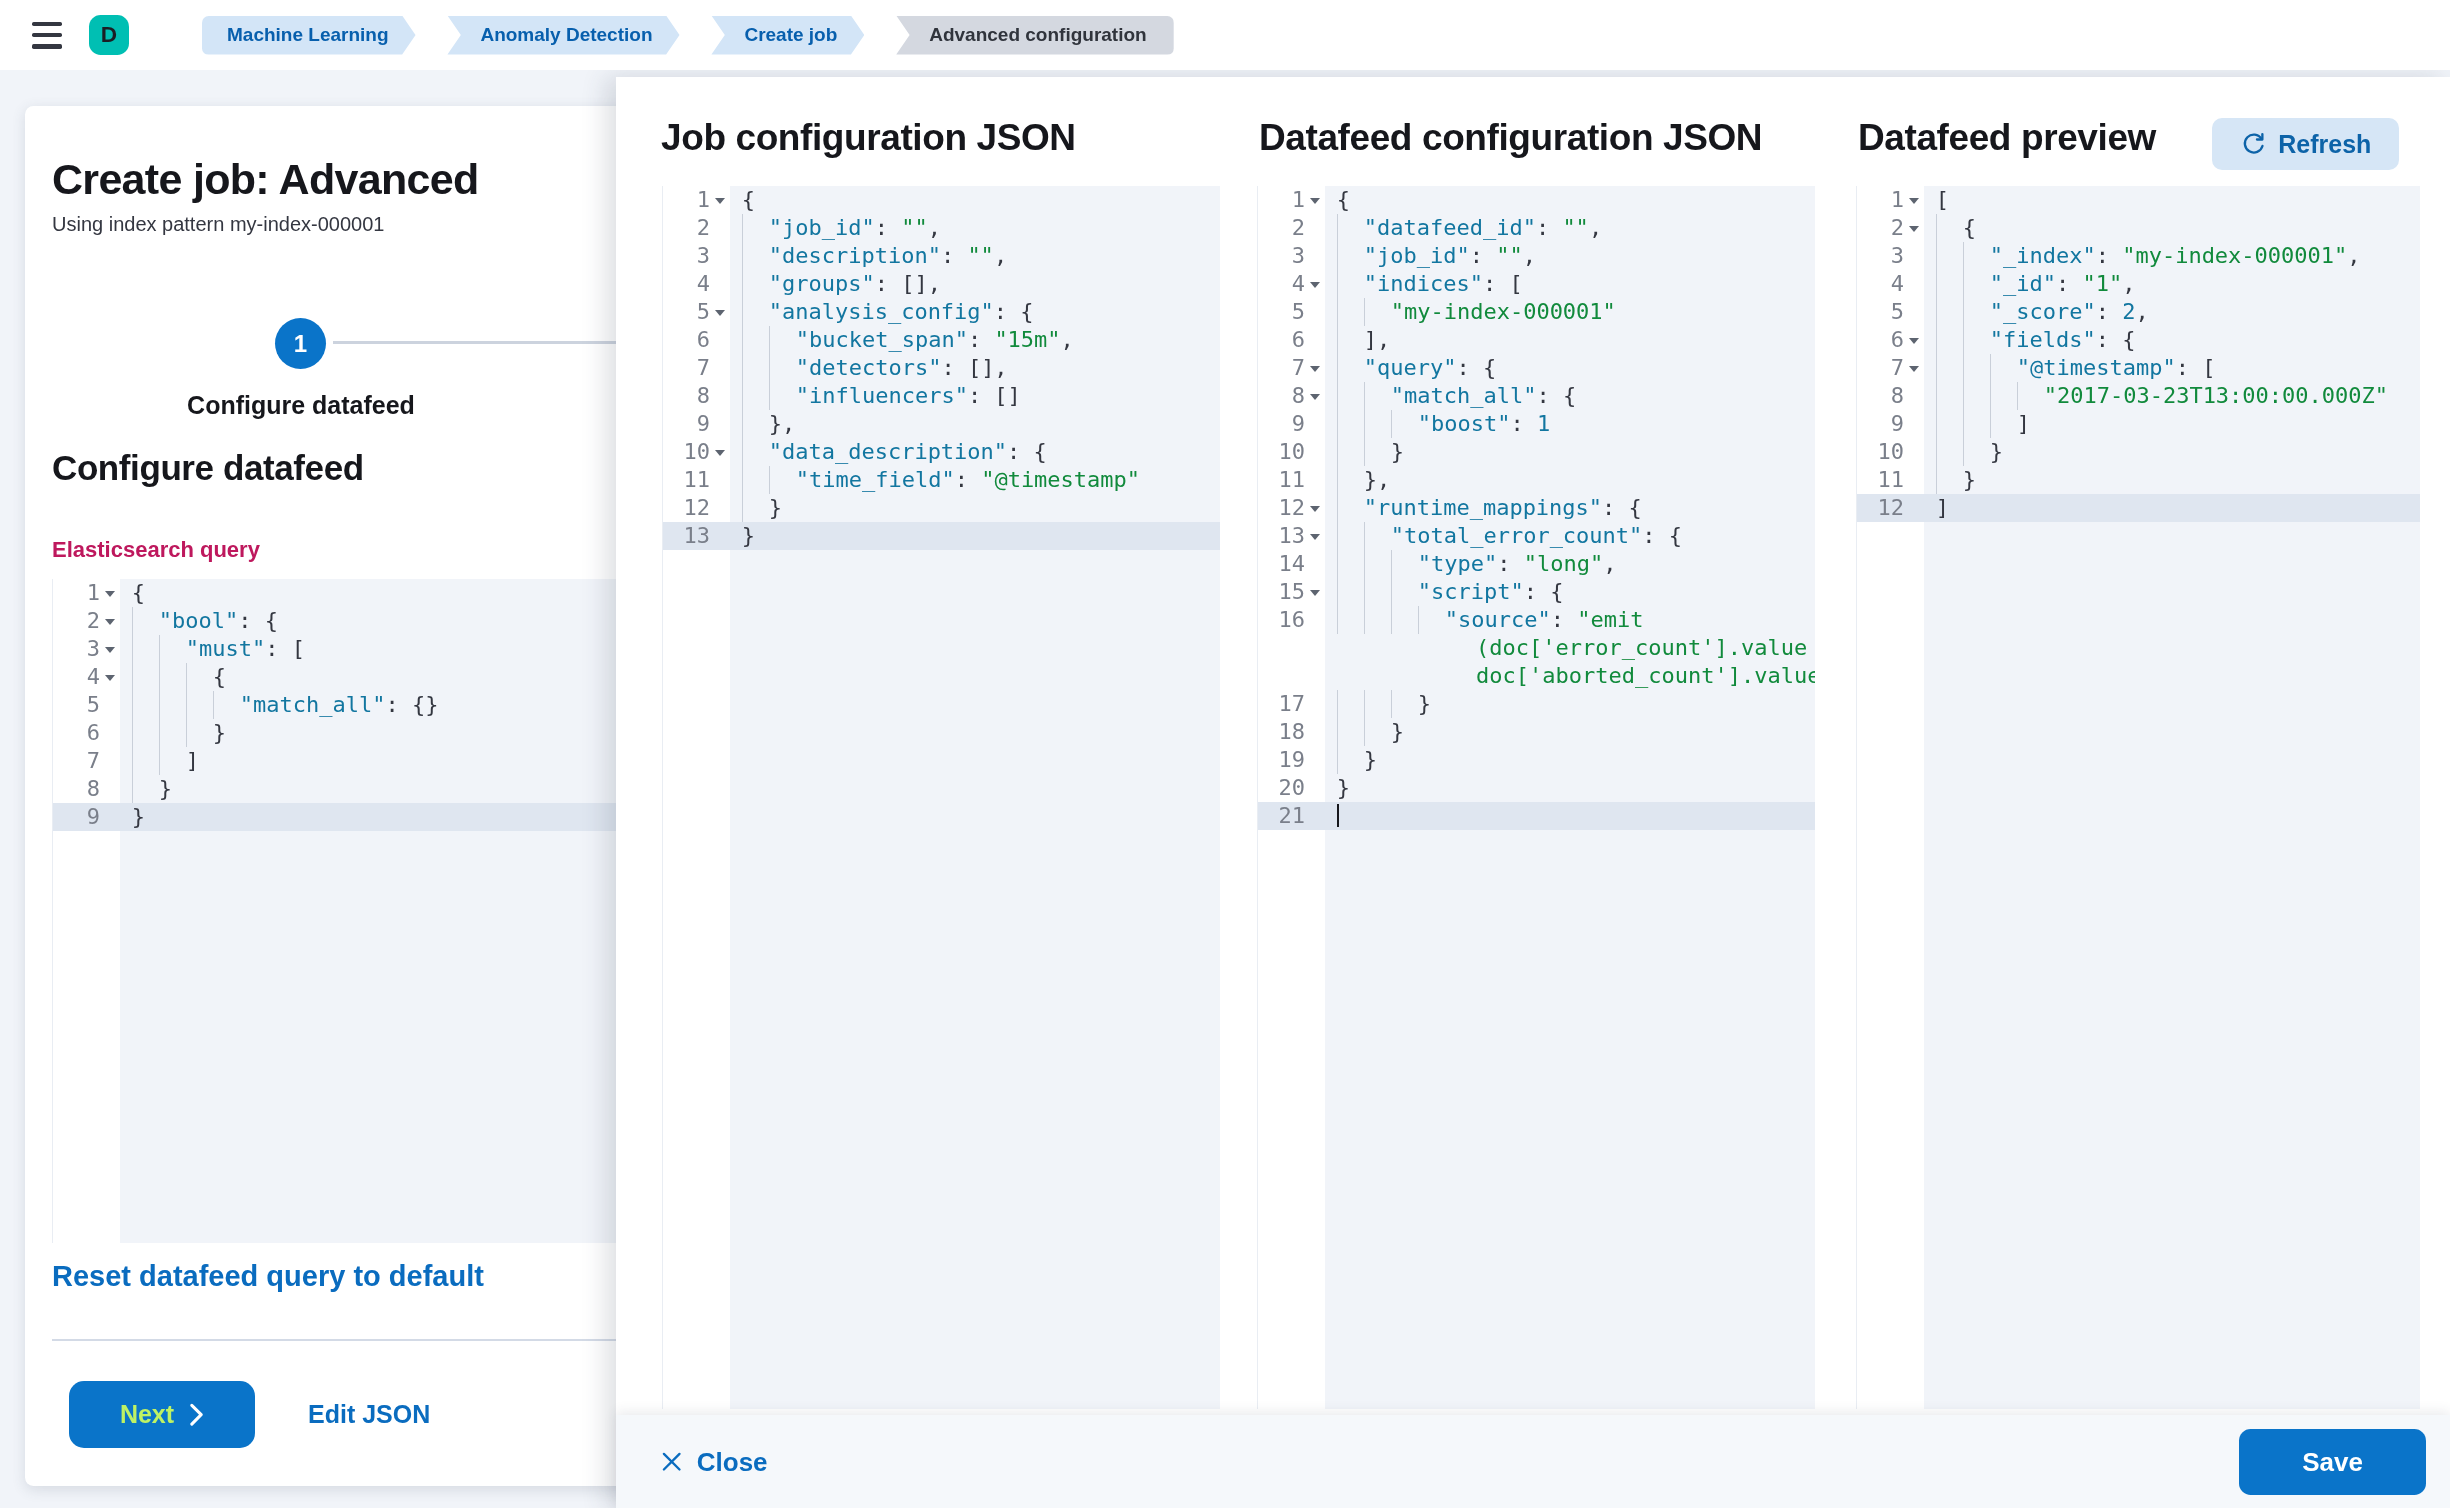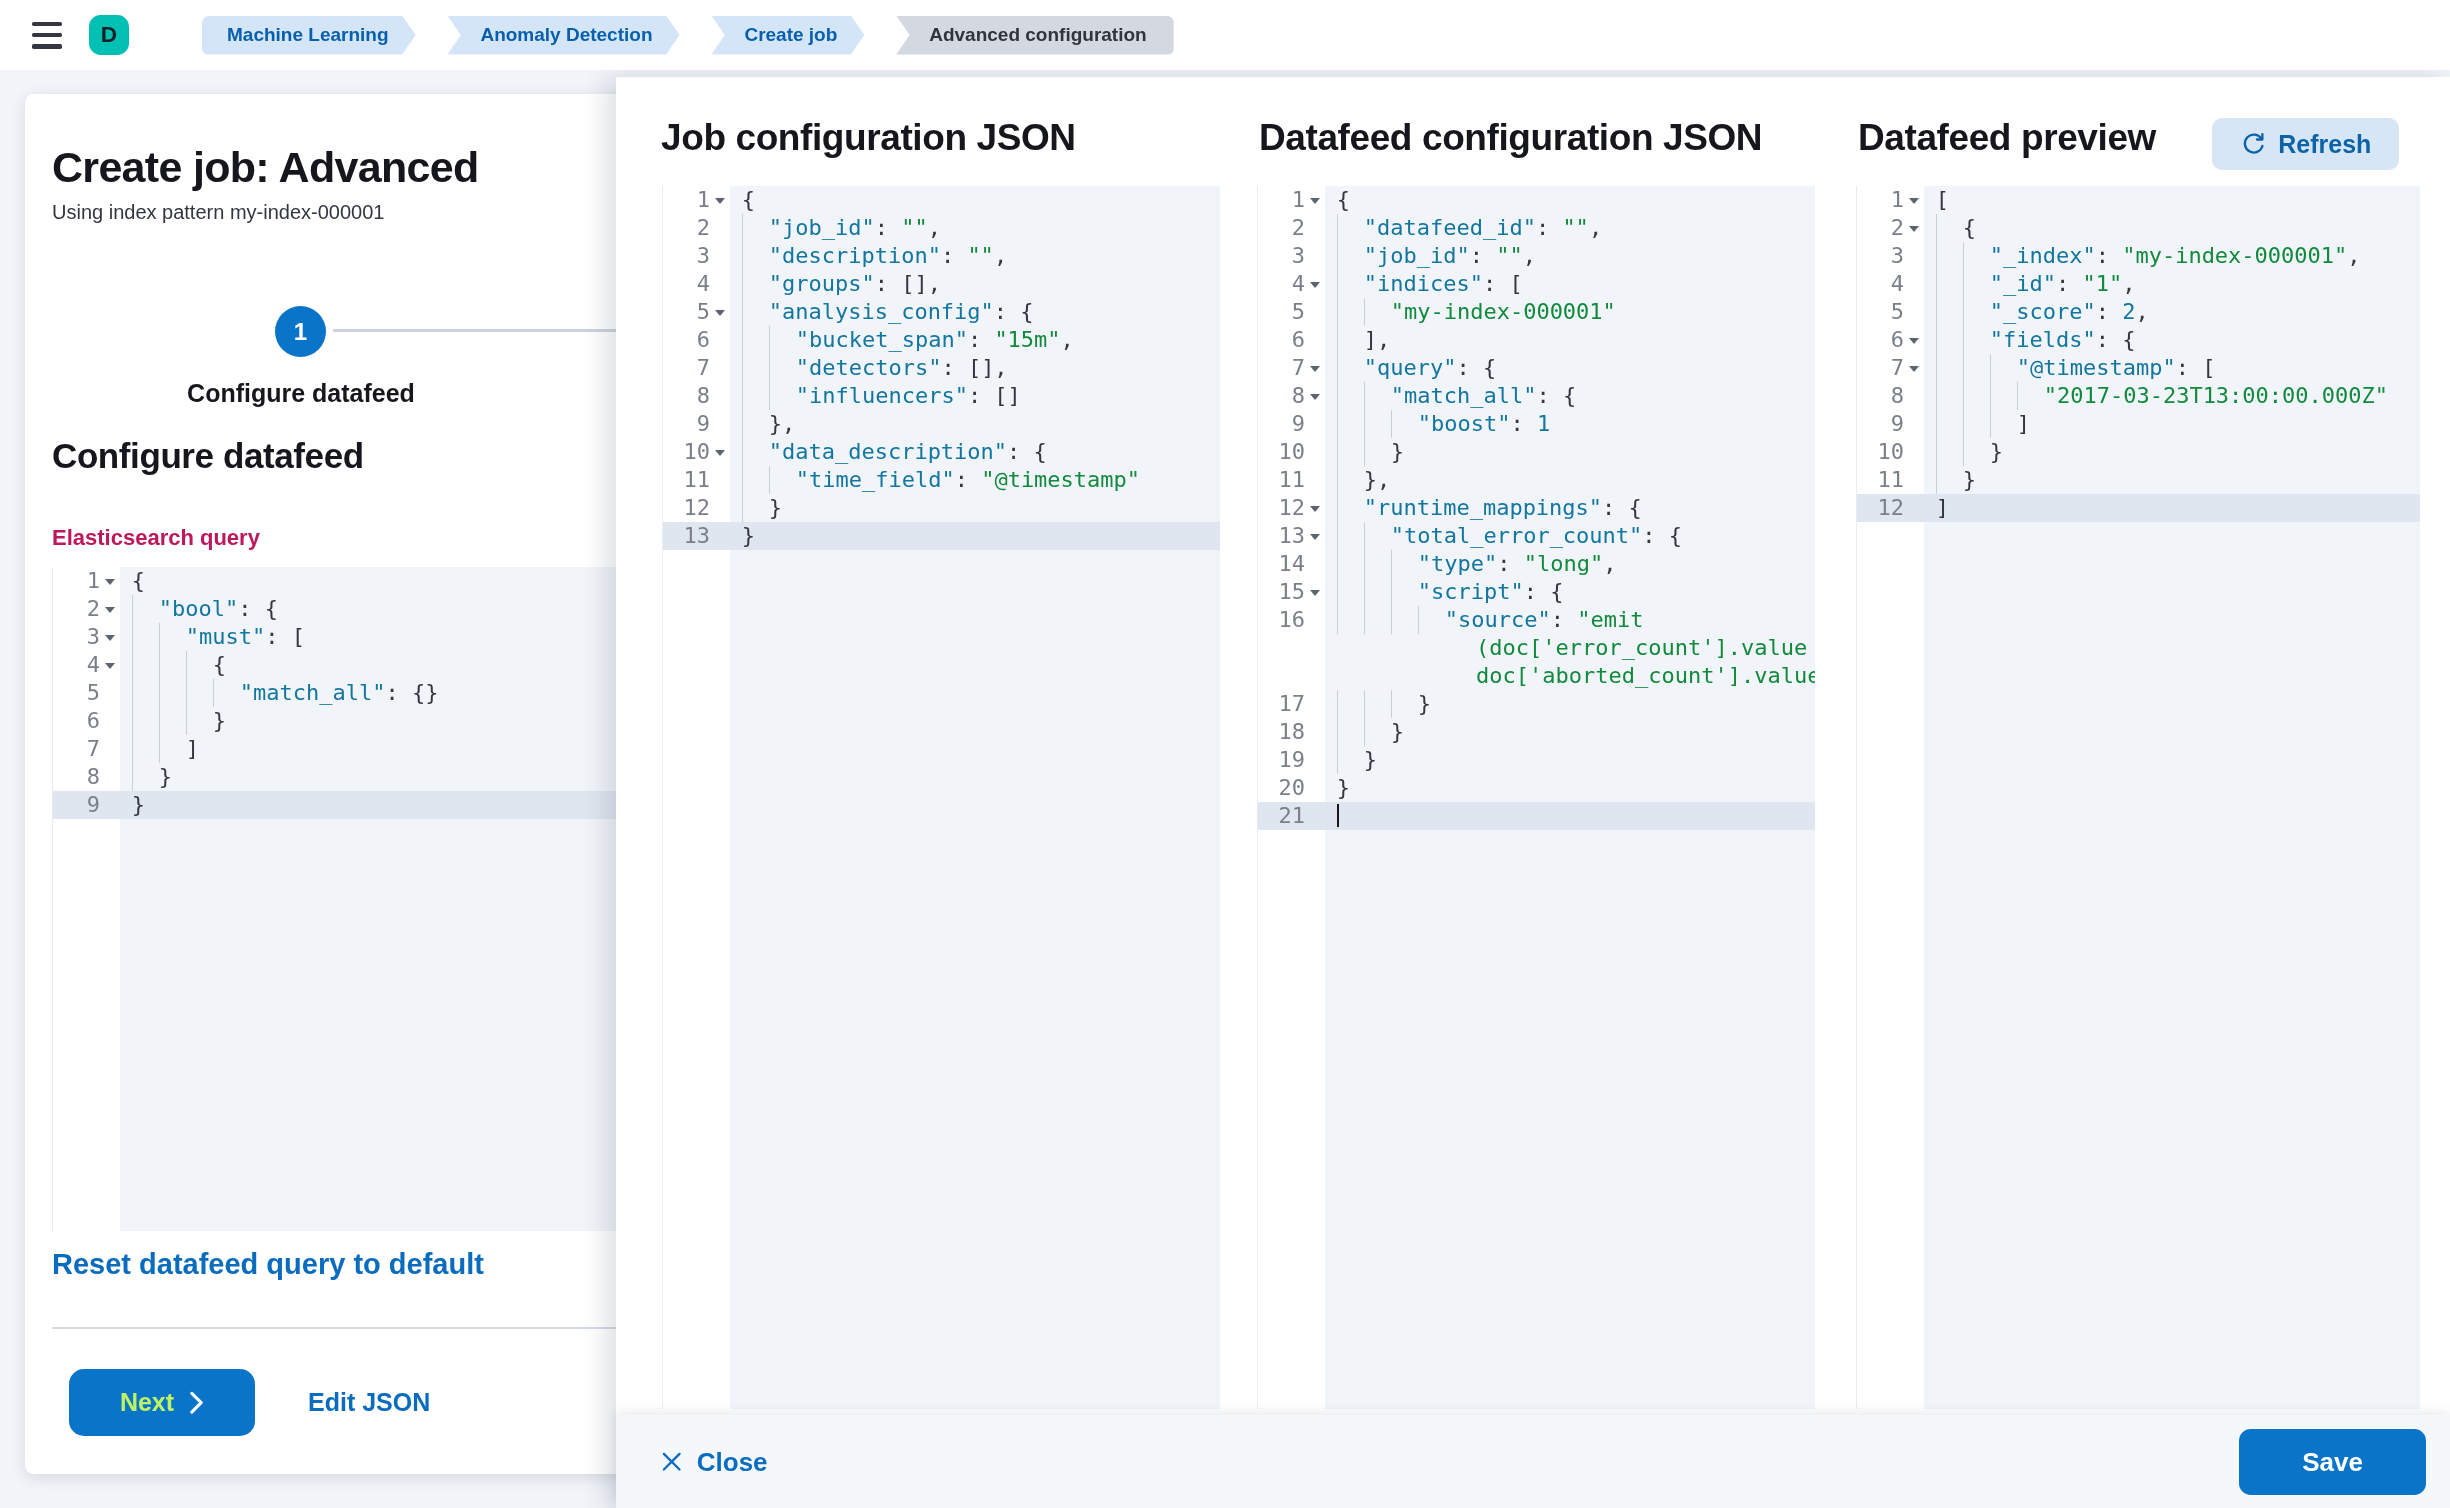--- a/index.html
+++ b/index.html
@@ -14,21 +14,21 @@
   .menu-btn span { display:block; height:4.2px; border-radius:1.7px; background:#343741; }
   .avatar { margin-left:27px; width:40px; height:40px; border-radius:11.7px; background:#00BFB3; color:#1b1e24; font-weight:700; font-size:22.6px; display:flex; align-items:center; justify-content:center; }
   .crumbs { margin-left:47px; display:flex; gap:5.9px; align-items:center; }
   .bc { height:39px; display:flex; align-items:center; font-size:19px; font-weight:600; padding:0 27px 0 25px; white-space:nowrap;margin-left:26px; }
   .bc.blue { background:#d3e5f7; color:#075fad; }
   .bc.gray { background:#d4d8e0; color:#30343c; }
   .bc.first { clip-path:polygon(0 0,calc(100% - 13.4px) 0,100% 50%,calc(100% - 13.4px) 100%,0 100%); border-radius:6.7px 0 0 6.7px; }
   .bc.mid   { clip-path:polygon(0 0,calc(100% - 13.4px) 0,100% 50%,calc(100% - 13.4px) 100%,0 100%,13.4px 50%); padding-left:33px; }
   .bc.last  { clip-path:polygon(0 0,100% 0,100% 100%,0 100%,13.4px 50%); padding-left:33px; border-radius:0 6.7px 6.7px 0; }
   
-  .card { position:absolute; left:25px; top:94px; width:611px; height:1380px; background:#fff; border-radius:8.4px; box-shadow:0 3.3px 13.4px rgba(60,70,90,.14); z-index:1; }
+  .card { position:absolute; left:25px; top:106px; width:611px; height:1380px; background:#fff; border-radius:8.4px; box-shadow:0 3.3px 13.4px rgba(60,70,90,.14); z-index:1; }
   .card-title { position:absolute; left:27px; top:49px; font-size:43px; font-weight:700; letter-spacing:-0.7px; color:#16171c; }
   .card-sub { position:absolute; left:27px; top:107px; font-size:20px; color:#343741; }
   .step-line { position:absolute; left:308px; top:235px; width:303px; height:3.3px; background:#ccd3de; }
   .step-circle { position:absolute; left:250px; top:212px; width:51px; height:51px; border-radius:50%; background:#0a74c9; color:#fff; font-size:24px; font-weight:600; display:flex; align-items:center; justify-content:center; }
   .step-label { position:absolute; left:142px; top:285px; width:268px; text-align:center; font-size:25px; font-weight:700; color:#16171c; }
   .section-h2 { position:absolute; left:27px; top:342px; font-size:35px; font-weight:700; letter-spacing:-0.4px; color:#16171c; }
   .query-label { position:absolute; left:27px; top:431px; font-size:22px; font-weight:700; color:#be185d; }
   .reset-link { position:absolute; left:27px; top:1154px; font-size:29px; font-weight:600; color:#0a6cbf; cursor:pointer; }
   .hdivider { position:absolute; left:27px; top:1233px; width:566px; height:1.7px; background:#d3dae6; }
   .next-btn { position:absolute; left:44px; top:1275px; width:186px; height:67px; border:none; border-radius:15px; background:#0a74c9; color:#bef264; font-size:25px; font-weight:700; display:flex; align-items:center; justify-content:center; gap:15px; cursor:pointer; font-family:inherit; }

